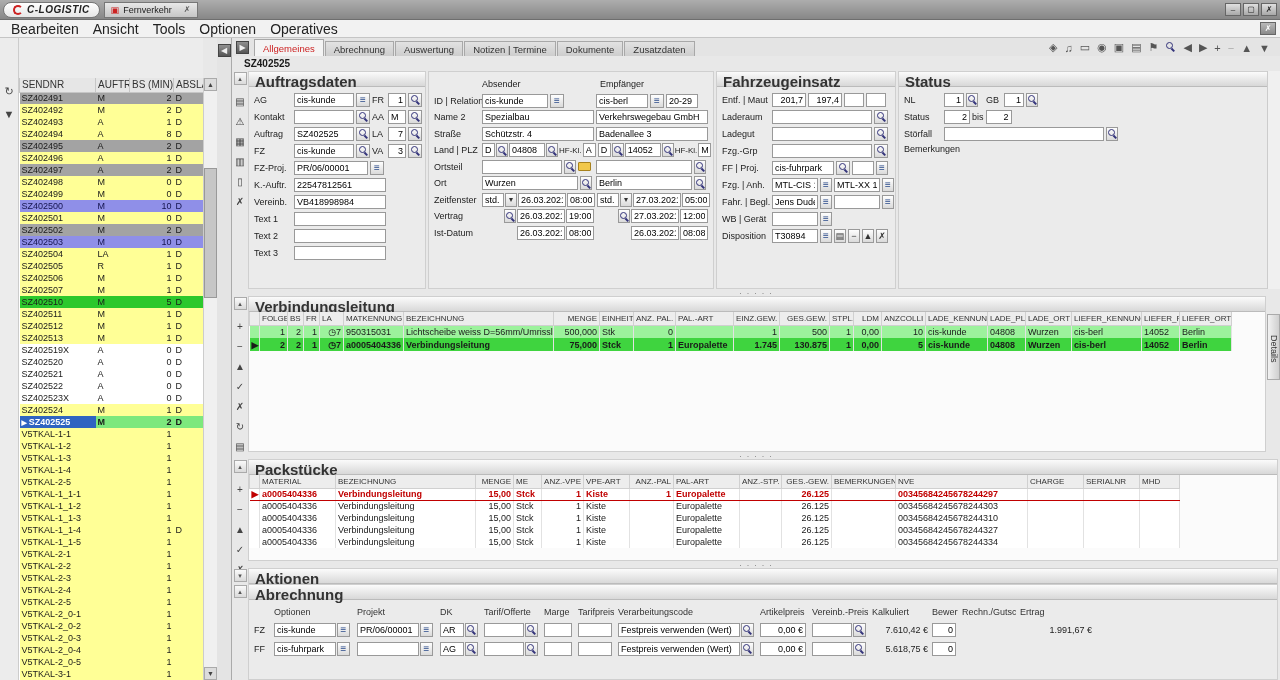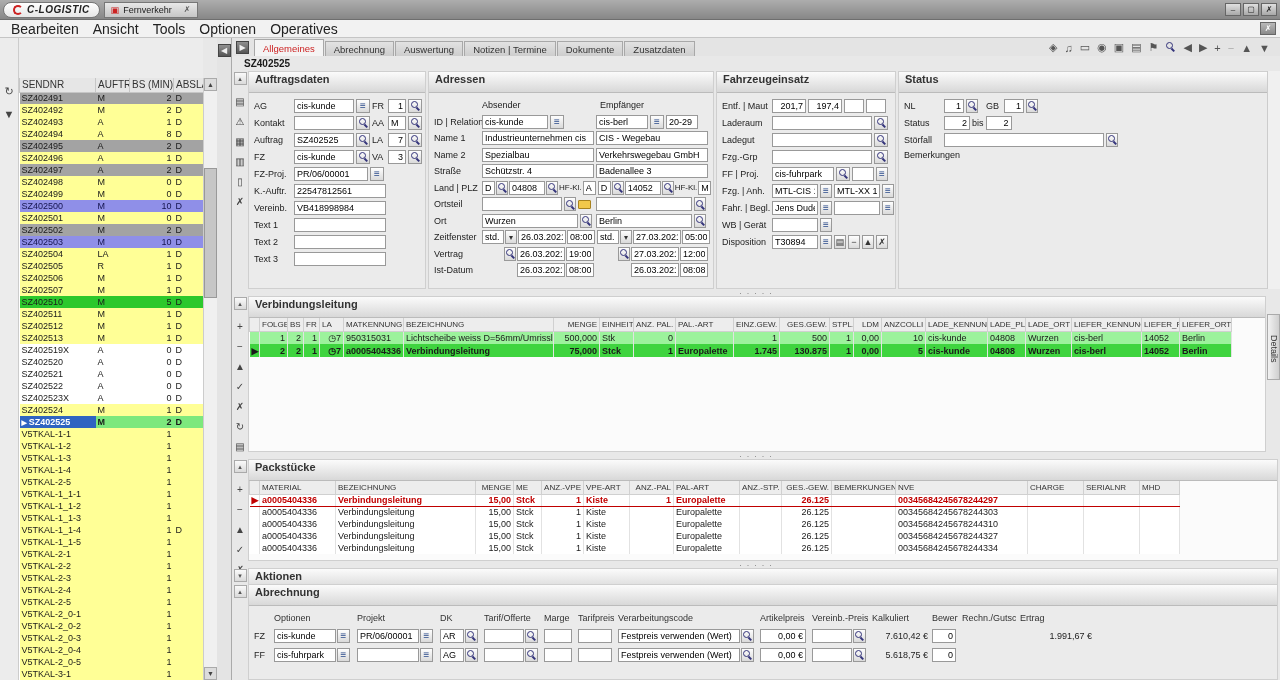--- a/index.html
+++ b/index.html
@@ -53,21 +53,21 @@
 .recrow{height:15px;padding:2px 0 0 12px;font-weight:bold;font-size:10px;background:#e8e8e8}
 .bands{flex:1;display:flex;flex-direction:column;background:#e8e8e8;overflow:hidden}
 .band{display:flex;position:relative}
 .gutter{width:16px;display:flex;flex-direction:column;align-items:center;padding-top:1px;flex:none}
 .chev{width:13px;height:13px;background:linear-gradient(#fafafa,#dadada);border:1px solid #aaa;font-size:7px;line-height:11px;text-align:center;color:#555}
 .icostrip{display:flex;flex-direction:column;gap:7px;padding-top:10px;align-items:center}
 .icostrip .ic{width:14px;height:13px;display:flex;align-items:center;justify-content:center;font-size:10px;color:#444}
 .red{color:#cc2222}
 .dim{color:#a8a8a8}
 .panel{background:#ebebeb;border:1px solid #cfcfcf;display:flex;flex-direction:column;margin-right:2px;min-width:0}
-.phead{height:21px;background:linear-gradient(#fbfbfb,#d8d8d8);border-bottom:1px solid #bbb;font-weight:bold;font-size:11px;color:#333;padding:1px 0 0 6px;flex:none}
+.phead{height:15px;background:linear-gradient(#fbfbfb,#d8d8d8);border-bottom:1px solid #bbb;font-weight:bold;font-size:15px;color:#333;padding:1px 0 0 6px;flex:none}
 .pbody{flex:1;padding:4px 5px;overflow:hidden}
 .frow{display:flex;align-items:center;height:17px;gap:2px}
 .arow{display:flex;align-items:center;height:16.5px;gap:2px}
 .lbl{color:#222;font-size:9px;white-space:nowrap;flex:none}
 .fld{height:14px;border:1px solid #999;background:#fff;font-size:9px;padding:0 2px;font-family:inherit;flex:none}
 .rt{text-align:right}
 .sq{width:14px;height:14px;border:1px solid #999;background:linear-gradient(#fefefe,#dadada);display:inline-flex;align-items:center;justify-content:center;font-size:9px;color:#333;flex:none;position:relative}
 .lic::before{content:"≡";color:#2a4a8a;font-size:10px}
 .dd::before{content:"▾";font-size:8px}
 .searchic{position:relative;width:11px;height:11px;display:inline-block}
@@ -575,43 +575,37 @@
                   <input class="fld" style="width: 92px;">
                 </div>
               <div class="frow">
                   <span class="lbl" style="width:38px">Text 3</span>
                   <input class="fld" style="width: 92px;">
                 </div>
             </div>
           </div>
 
           <div class="panel" style="width:286px">
-            <div class="phead">Adressen</div>
             <div class="pbody">
               <div class="arow">
                   <span class="lbl" style="width:46px"></span>
                   <span class="lbl" style="width:116px">Absender</span>
                   <span class="lbl" style="width:116px">Empfänger</span>
                 </div>
               <div class="arow">
                   <span class="lbl" style="width:46px">ID | Relation</span>
                 <span style="width:116px;display:flex;gap:2px">
                     <input class="fld" style="width: 66px;" value="cis-kunde">
                     <span class="sq lic"></span>
                   </span>
                 <span style="width:116px;display:flex;gap:2px">
                     <input class="fld" style="width: 52px;" value="cis-berl">
                     <span class="sq lic"></span>
                     <input class="fld" style="width: 32px;" value="20-29">
                   </span>
-                </div>
-              <div class="arow">
-                  <span class="lbl" style="width:46px">Name 1</span>
-                  <input class="fld" style="width: 112px;" value="Industrieunternehmen cis">
-                  <input class="fld" style="width: 112px;" value="CIS - Wegebau">
                 </div>
               <div class="arow">
                   <span class="lbl" style="width:46px">Name 2</span>
                   <input class="fld" style="width: 112px;" value="Spezialbau">
                   <input class="fld" style="width: 112px;" value="Verkehrswegebau GmbH">
                 </div>
               <div class="arow">
                   <span class="lbl" style="width:46px">Straße</span>
                   <input class="fld" style="width: 112px;" value="Schützstr. 4">
                   <input class="fld" style="width: 112px;" value="Badenallee 3">

